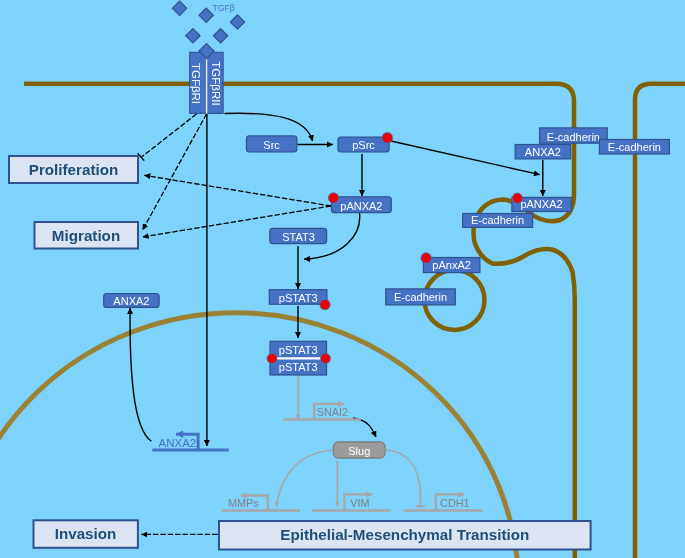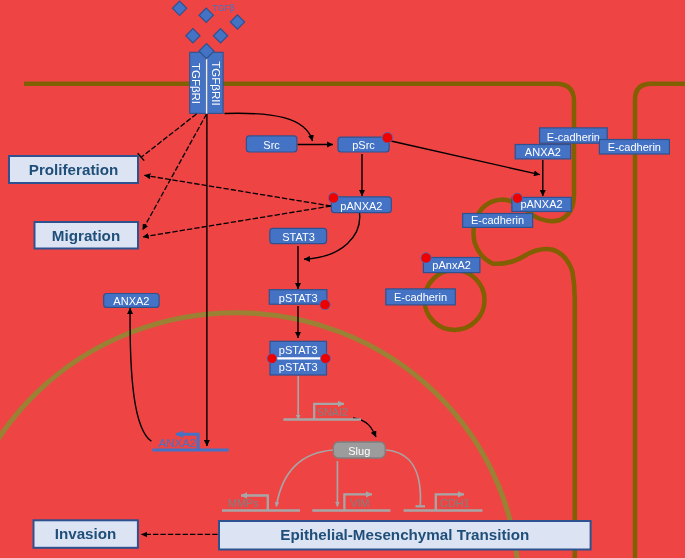--- a/index.html
+++ b/index.html
@@ -1,18 +1,18 @@
 <!DOCTYPE html>
 <html><head>
 <meta charset="utf-8">
 <title>TGFb-ANXA2-STAT3 EMT pathway</title>
 <style>
   html,body{margin:0;padding:0;background:#ffffff;}
   body{width:685px;height:558px;overflow:hidden;font-family:"Liberation Sans",sans-serif;}
-  #stage{position:relative;width:685px;height:558px;background:#ef4444;text-align:right;}
+  #stage{position:relative;width:685px;height:558px;background:#7dd3fc;text-align:right;}
   svg#fig{display:block;}
   text{font-family:"Liberation Sans",sans-serif;-webkit-font-smoothing:antialiased;}
   .nodelabel{font-size:11px;fill:#ffffff;text-anchor:middle;}
   .outlabel{font-size:15.2px;font-weight:bold;fill:#1f4e79;text-anchor:middle;}
   .genelabel{font-size:10.8px;fill:#808080;text-anchor:middle;}
   .genelabelblue{font-size:11.5px;fill:#4472c4;text-anchor:middle;}
   .ligandlabel{font-size:8.6px;fill:#4472c4;text-anchor:start;}
   .recvlabel{font-size:11.5px;fill:#ffffff;text-anchor:middle;}
   .sluglabel{font-size:11px;fill:#ffffff;text-anchor:middle;}
 </style>

